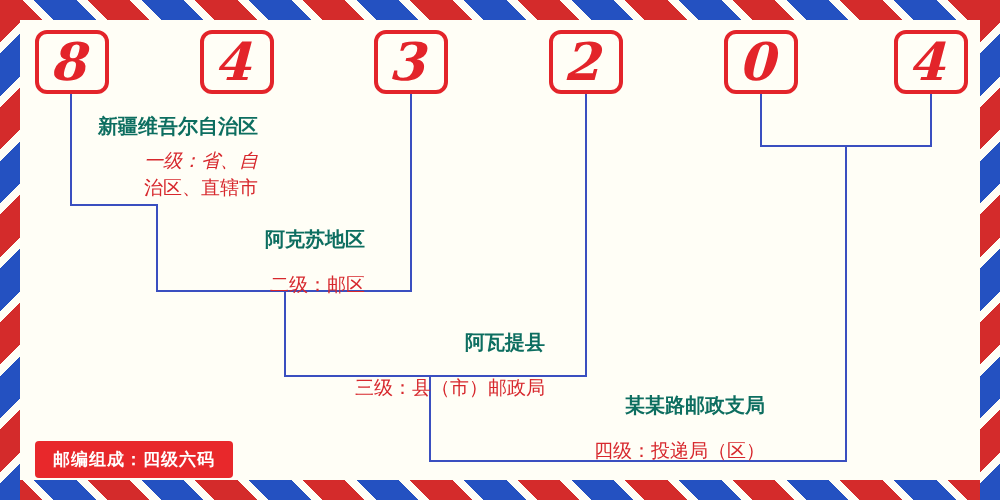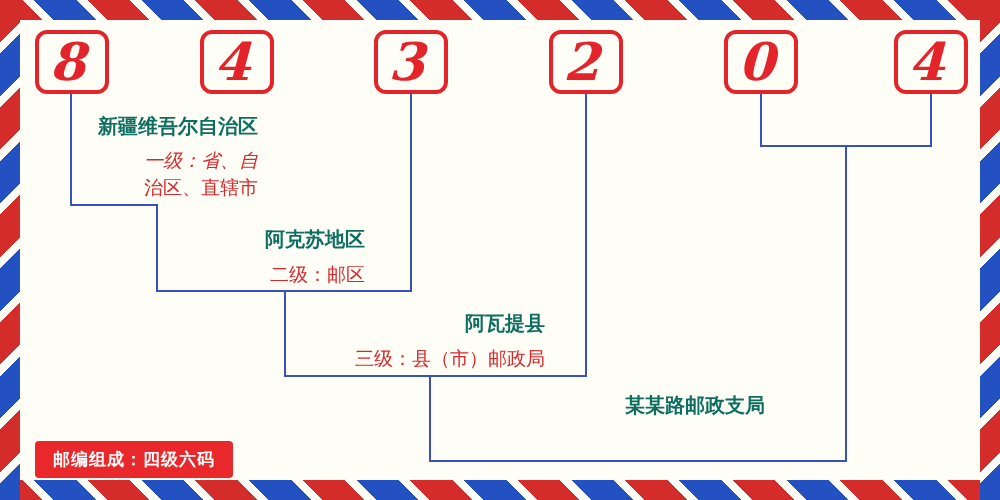--- a/index.html
+++ b/index.html
@@ -49,21 +49,21 @@
     color:#e3242a;
     transform:skewX(-4deg);
   }
 
   
   .line { position:absolute; background:#3a4fc0; z-index:1; }
 
   
   .label-block { position:absolute; text-align:right; z-index:2; }
   .place { font-size:20px; font-weight:bold; color:#0d6e60; line-height:1.25; }
-  .desc  { font-size:19px; color:#d7282d; line-height:1.3; margin-top:11px; }
+  .desc  { font-size:19px; color:#d7282d; line-height:1.3; margin-top:21px; }
   .desc-tight { margin-top:10px;font-style:italic; }
   .desc-tight2 { margin-top:2px; }
 
   
   .badge {
     position:absolute;
     left:35px; top:421px;
     background:#e8282b;
     color:#ffffff;
     font-size:17px;
@@ -127,25 +127,26 @@
     <div class="place">新疆维吾尔自治区</div>
     <div class="desc desc-tight">一级：省、自</div>
     <div class="desc desc-tight2">治区、直辖市</div>
   </div>
 
   <div class="label-block" style="left:175px; top:227px; width:190px">
     <div class="place">阿克苏地区</div>
     <div class="desc">二级：邮区</div>
   </div>
 
-  <div class="label-block" style="left:295px; top:311px; width:250px">
+  <div class="label-block" style="left:295px; top:330px; width:250px">
     <div class="place">阿瓦提县</div>
     <div class="desc">三级：县（市）邮政局</div>
   </div>
 
   <div class="label-block" style="left:515px; top:393px; width:250px">
     <div class="place">某某路邮政支局</div>
+    <div class="desc">四级：投递局（区）</div>
   </div>
 
 
   <div class="badge">邮编组成：四级六码</div>
 
 </div>
 
 </body></html>

